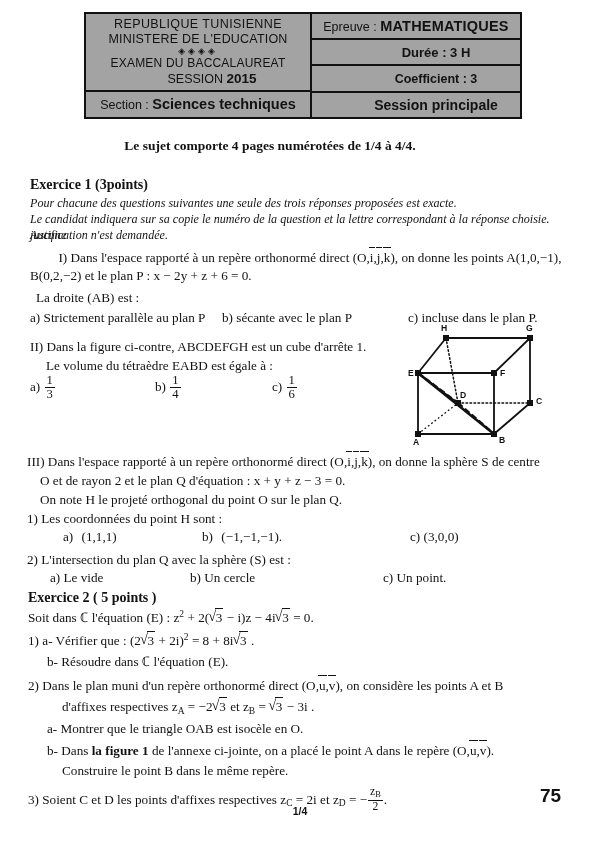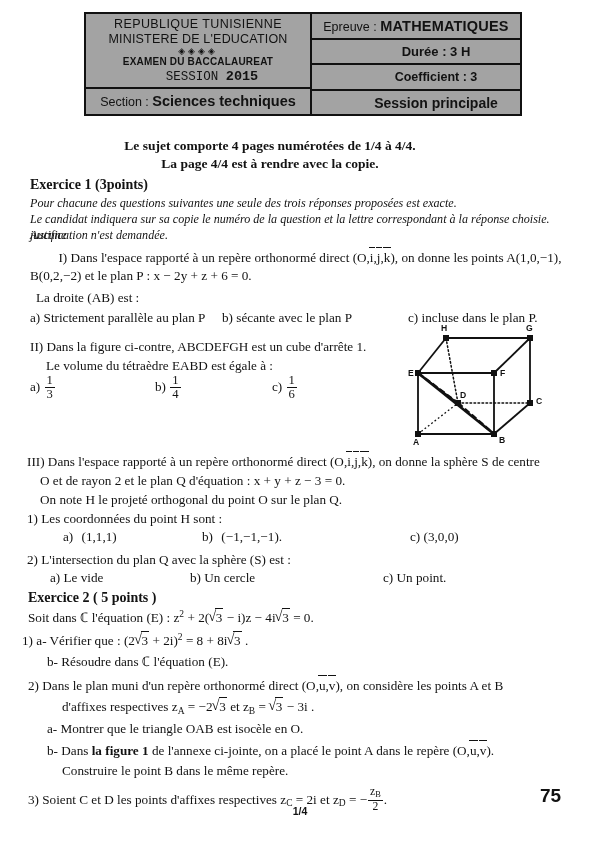--- a/index.html
+++ b/index.html
@@ -23,22 +23,22 @@
   .hdr-left{width:224px;border-right:2px solid #111;display:flex;flex-direction:column;}
   .hdr-right{flex:1;display:flex;flex-direction:column;}
   .hl-top{padding:3px 0 2px;text-align:center;}
   .hl-bot{border-top:2px solid #111;text-align:center;padding:3px 0 4px;}
   .hr-row{flex:1;display:flex;align-items:center;justify-content:center;text-align:center;}
   .hr-row + .hr-row{border-top:2px solid #111;padding-left:40px;}
   .hr-row{padding:3px 0;}
   .l1{font-family:"Liberation Sans", sans-serif;font-size:12.5px;letter-spacing:.4px;line-height:1.18;}
   .l2{font-family:"Liberation Sans", sans-serif;font-size:12.5px;letter-spacing:.2px;line-height:1.18;}
   .dia{font-size:9px;letter-spacing:3px;line-height:1.1;}
-  .l3{font-family:"Liberation Sans", sans-serif;font-size:10px;font-weight:bold;letter-spacing:.2px;line-height:1.22;}
-  .l4{font-family:Liberation Mono, monospace;font-size:12.5px;line-height:1.25;margin-left:28px;}
+  .l3{font-family:"Liberation Sans", sans-serif;font-size:12px;font-weight:normal;letter-spacing:.2px;line-height:1.22;}
+  .l4{font-family:Liberation Sans, sans-serif;font-size:12.5px;line-height:1.25;margin-left:28px;}
   .l4 b{font-size:13.5px;}
   .sect{font-family:"Liberation Sans", sans-serif;font-size:12.5px;}
   .sect b{font-size:14.5px;}
   .epv{font-family:"Liberation Sans", sans-serif;font-size:12.5px;}
   .epv b{font-size:14.5px;letter-spacing:.2px;}
   .dur{font-family:"Liberation Sans", sans-serif;font-size:13px;font-weight:bold;}
   .coef{font-family:"Liberation Sans", sans-serif;font-size:12.5px;font-weight:bold;}
   .sesp{font-family:"Liberation Sans", sans-serif;font-size:14px;font-weight:bold;}
 
   
@@ -107,21 +107,20 @@
         <span class="coef">Coefficient : 3</span>
       </div>
       <div class="hr-row">
         <span class="sesp">Session principale</span>
       </div>
     </div>
   </div>
 
   <div class="notice">
     <div>Le sujet comporte 4 pages numérotées de 1/4 à 4/4.</div>
-    <div>La page 4/4 est à rendre avec la copie.</div>
   </div>
 
   <div class="txt exo" style="left:30px;top:176px;">Exercice 1 (3points)</div>
 
   <div class="txt ital" style="left:30px;top:195px;width:545px;">Pour chacune des questions suivantes une seule des trois réponses proposées est exacte.</div>
   <div class="txt ital" style="left:30px;top:211px;width:552px;">Le candidat indiquera sur sa copie le numéro de la question et la lettre correspondant à la réponse choisie. Aucune</div>
   <div class="txt ital" style="left:30px;top:227px;">justification n'est demandée.</div>
 
   <div class="txt" style="left:30px;top:248px;width:560px;text-align:center;">
     <span>I) Dans l'espace rapporté à un repère orthonormé direct (O,</span><span class="vec">i</span>,<span class="vec">j</span>,<span class="vec">k</span><span>), on donne les points A(1,0,−1),</span>
@@ -242,21 +241,21 @@
     <span>c)</span>
     <span>Un point.</span>
   </div>
 
   <div class="txt exo" style="left:28px;top:589px;">Exercice 2 ( 5 points )</div>
 
   <div class="txt" style="left:28px;top:608px;">
     <span>Soit dans ℂ l'équation  (E) : z</span><sup>2</sup><span> + 2(</span><span class="rad"><span>3</span></span><span> − i)z − 4i</span><span class="rad"><span>3</span></span><span> = 0.</span>
   </div>
 
-  <div class="txt" style="left:22px;top:631px;text-align:right;">
+  <div class="txt" style="left:28px;top:631px;text-align:right;">
     <span>1) a- Vérifier que : (2</span><span class="rad"><span>3</span></span><span> + 2i)</span><sup>2</sup><span> = 8 + 8i</span><span class="rad"><span>3</span></span><span> .</span>
   </div>
 
   <div class="txt" style="left:47px;top:653px;">b- Résoudre dans ℂ l'équation (E).</div>
 
   <div class="txt" style="left:28px;top:676px;">
     <span>2) Dans le plan muni d'un repère orthonormé direct (O,</span><span class="vec">u</span>,<span class="vec">v</span><span>), on considère les points A et B</span>
   </div>
 
   <div class="txt" style="left:62px;top:697px;">

